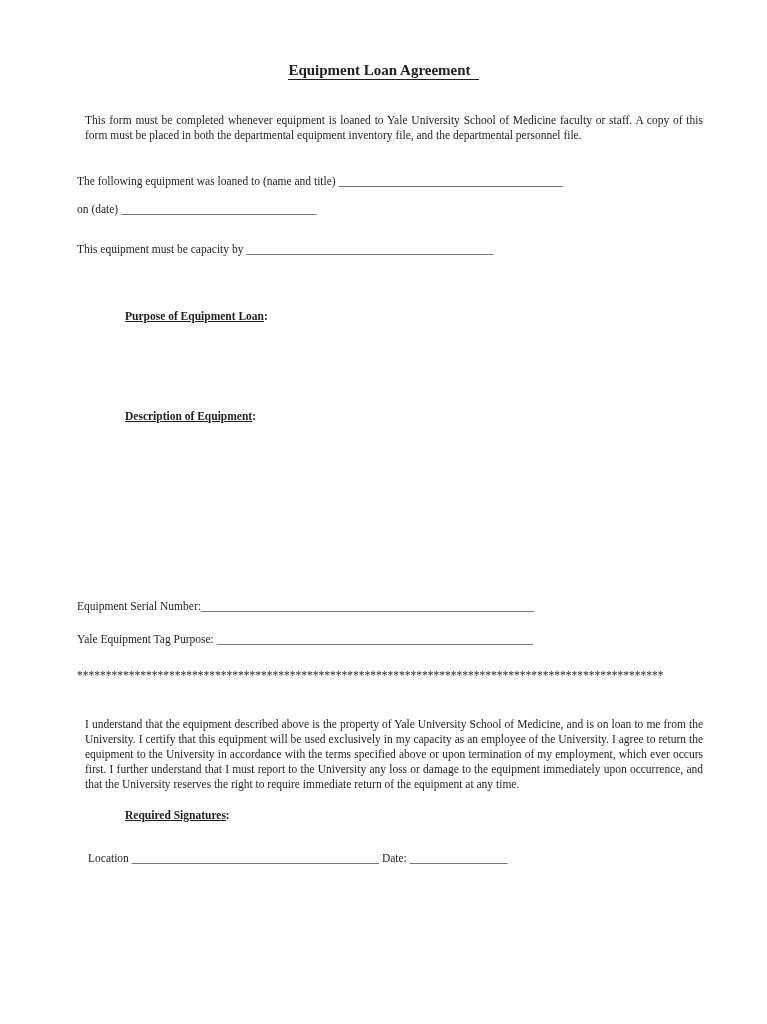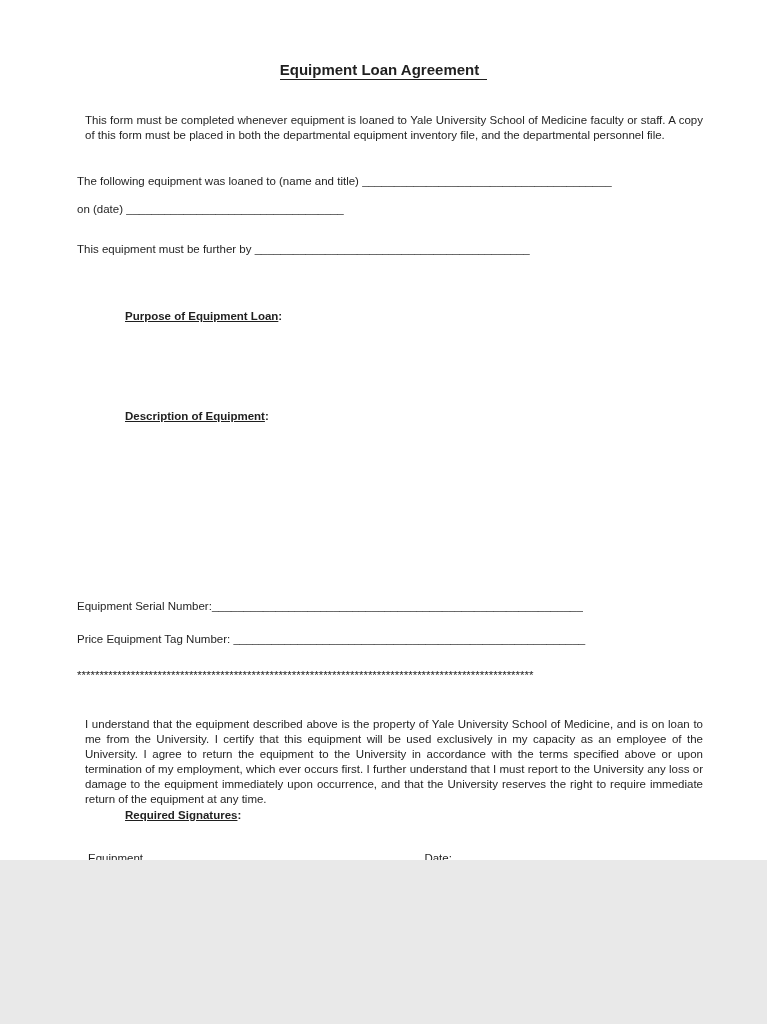--- a/index.html
+++ b/index.html
@@ -1,21 +1,21 @@
 <!DOCTYPE html>
 <html><head>
 <meta charset="utf-8">
 <style>
   html, body { margin: 0; padding: 0; background: #e9e9e9; }
   .page {
     position: relative;
     width: 767px;
-    height: 860px;
+    height: 1024px;
     background: #ffffff;
-    font-family: Liberation Sans, sans-serif;
+    font-family: Liberation Serif, serif;
     font-size: 11.5px;
     line-height: 15px;
     color: #1f1f1f;
     overflow: hidden;
   }
   .abs { position: absolute; left: 77px; }
   .title {
     position: absolute;
     top: 61px; left: 0; right: 0;
     text-align: center;
@@ -53,44 +53,44 @@
     <span>on (date)</span>
     <span class="blank">__________________________________</span>
   </div>
 
   <div class="line abs" style="top:174px">
     <span>The following equipment was loaned to (name and title)</span>
     <span class="blank">_______________________________________</span>
   </div>
 
   <div class="line abs" style="top:242px">
-    <span>This equipment must be further by</span>
+    <span>This equipment must be capacity by</span>
     <span class="blank">___________________________________________</span>
   </div>
 
   <div class="heading abs" style="top:309px"><span class="hu">Purpose of Equipment Loan</span><span>:</span></div>
 
   <div class="heading abs" style="top:409px"><span class="hu">Description of Equipment</span><span>:</span></div>
 
 
 
   <div class="line abs" style="top:599px"><span>Equipment Serial Number:</span><span class="blank">__________________________________________________________</span></div>
 
   <div class="line abs" style="top:632px">
-    <span>Price Equipment Tag Number:</span>
+    <span>Yale Equipment Tag Purpose:</span>
     <span class="blank">_______________________________________________________</span>
   </div>
 
   <div class="divider abs" style="top:668px">******************************************************************************************************</div>
 
   <p class="para abs" style="top:709px">I understand that the equipment described above is the property of Yale University School of Medicine, and is on loan to me from the University. I certify that this equipment will be used exclusively in my capacity as an employee of the University. I agree to return the equipment to the University in accordance with the terms specified above or upon termination of my employment, which ever occurs first. I further understand that I must report to the University any loss or damage to the equipment immediately upon occurrence, and that the University reserves the right to require immediate return of the equipment at any time.</p>
 
   <div class="heading abs" style="top:808px"><span class="hu">Required Signatures</span><span>:</span></div>
 
   <div class="line abs" style="top:851px; left:88px">
-    <span>Equipment</span>
+    <span>Location</span>
     <span class="blank">___________________________________________</span>
     <span>Date:</span>
     <span class="blank">_________________</span>
   </div>
 
 
 </div>
 
 </body></html>

